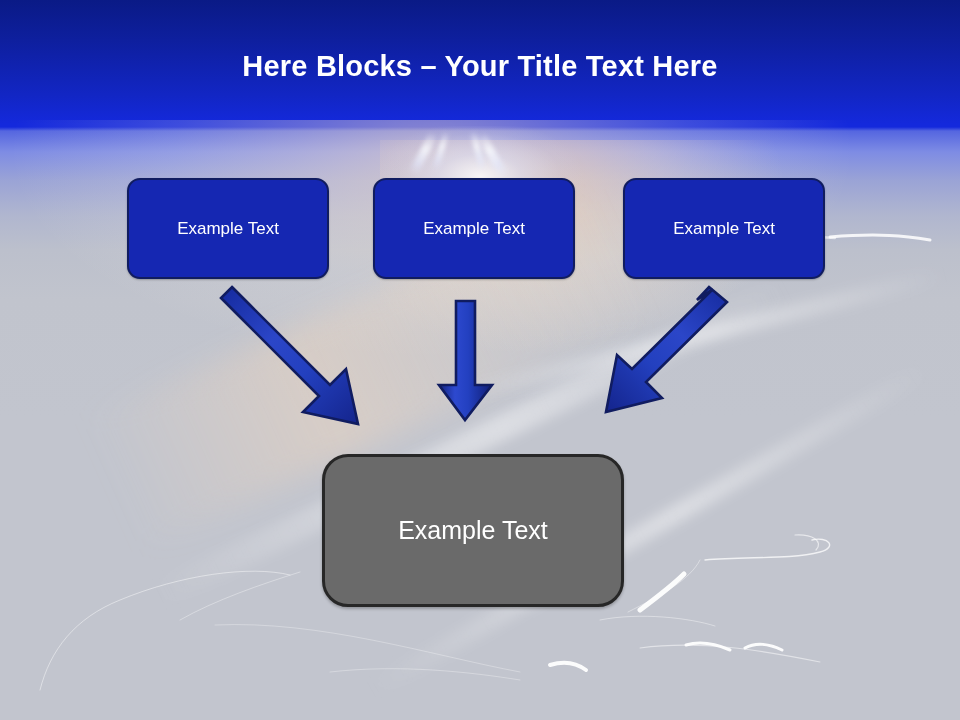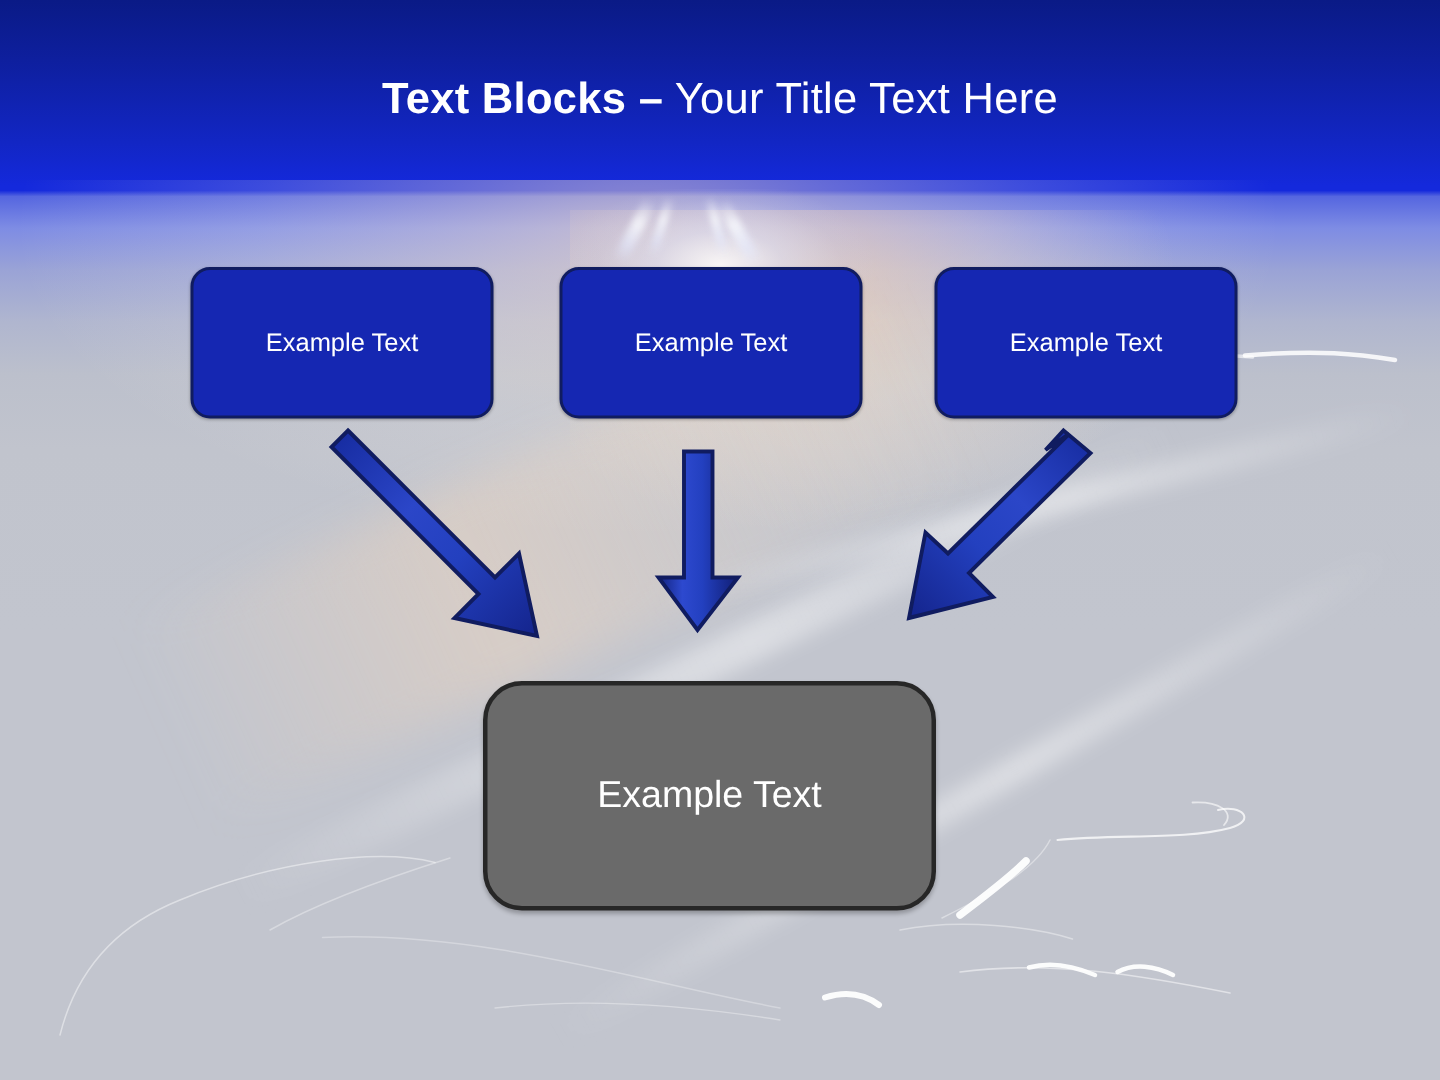--- a/index.html
+++ b/index.html
@@ -128,21 +128,21 @@
     left: 0;
     top: 50px;
     width: 960px;
     text-align: center;
     color: #ffffff;
     font-size: 29px;
     letter-spacing: 0.2px;
     white-space: nowrap;
   }
   .title .strong { font-weight: bold; }
-  .title .light  { font-weight: normal; }
+  .title .light  { font-weight: bold; }
 
   
   .tbox {
     position: absolute;
     width: 202px;
     height: 101px;
     border-radius: 13px;
     background: #1527b2;
     border: 2px solid #101c60;
     box-sizing: border-box;
@@ -218,21 +218,21 @@
     </g>
     <g fill="none" stroke="#ffffff" stroke-linecap="round" opacity="0.95">
       <path d="M640 610 C 656 598 672 586 684 574" stroke-width="5"></path>
       <path d="M686 645 C 700 641 716 644 730 650" stroke-width="3"></path>
       <path d="M745 648 C 756 642 770 644 782 650" stroke-width="3"></path>
       <path d="M550 665 C 566 660 578 664 586 670" stroke-width="4"></path>
     </g>
   </svg>
 
   <div class="title">
-    <span class="strong">Text Blocks –</span><span class="light"> Your Title Text Here</span>
+    <span class="strong">Here Blocks –</span><span class="light"> Your Title Text Here</span>
   </div>
 
   <div class="tbox" id="tbox-0">
     <span>Example Text</span>
   </div>
   <div class="tbox" id="tbox-1">
     <span>Example Text</span>
   </div>
   <div class="tbox" id="tbox-2">
     <span>Example Text</span>

